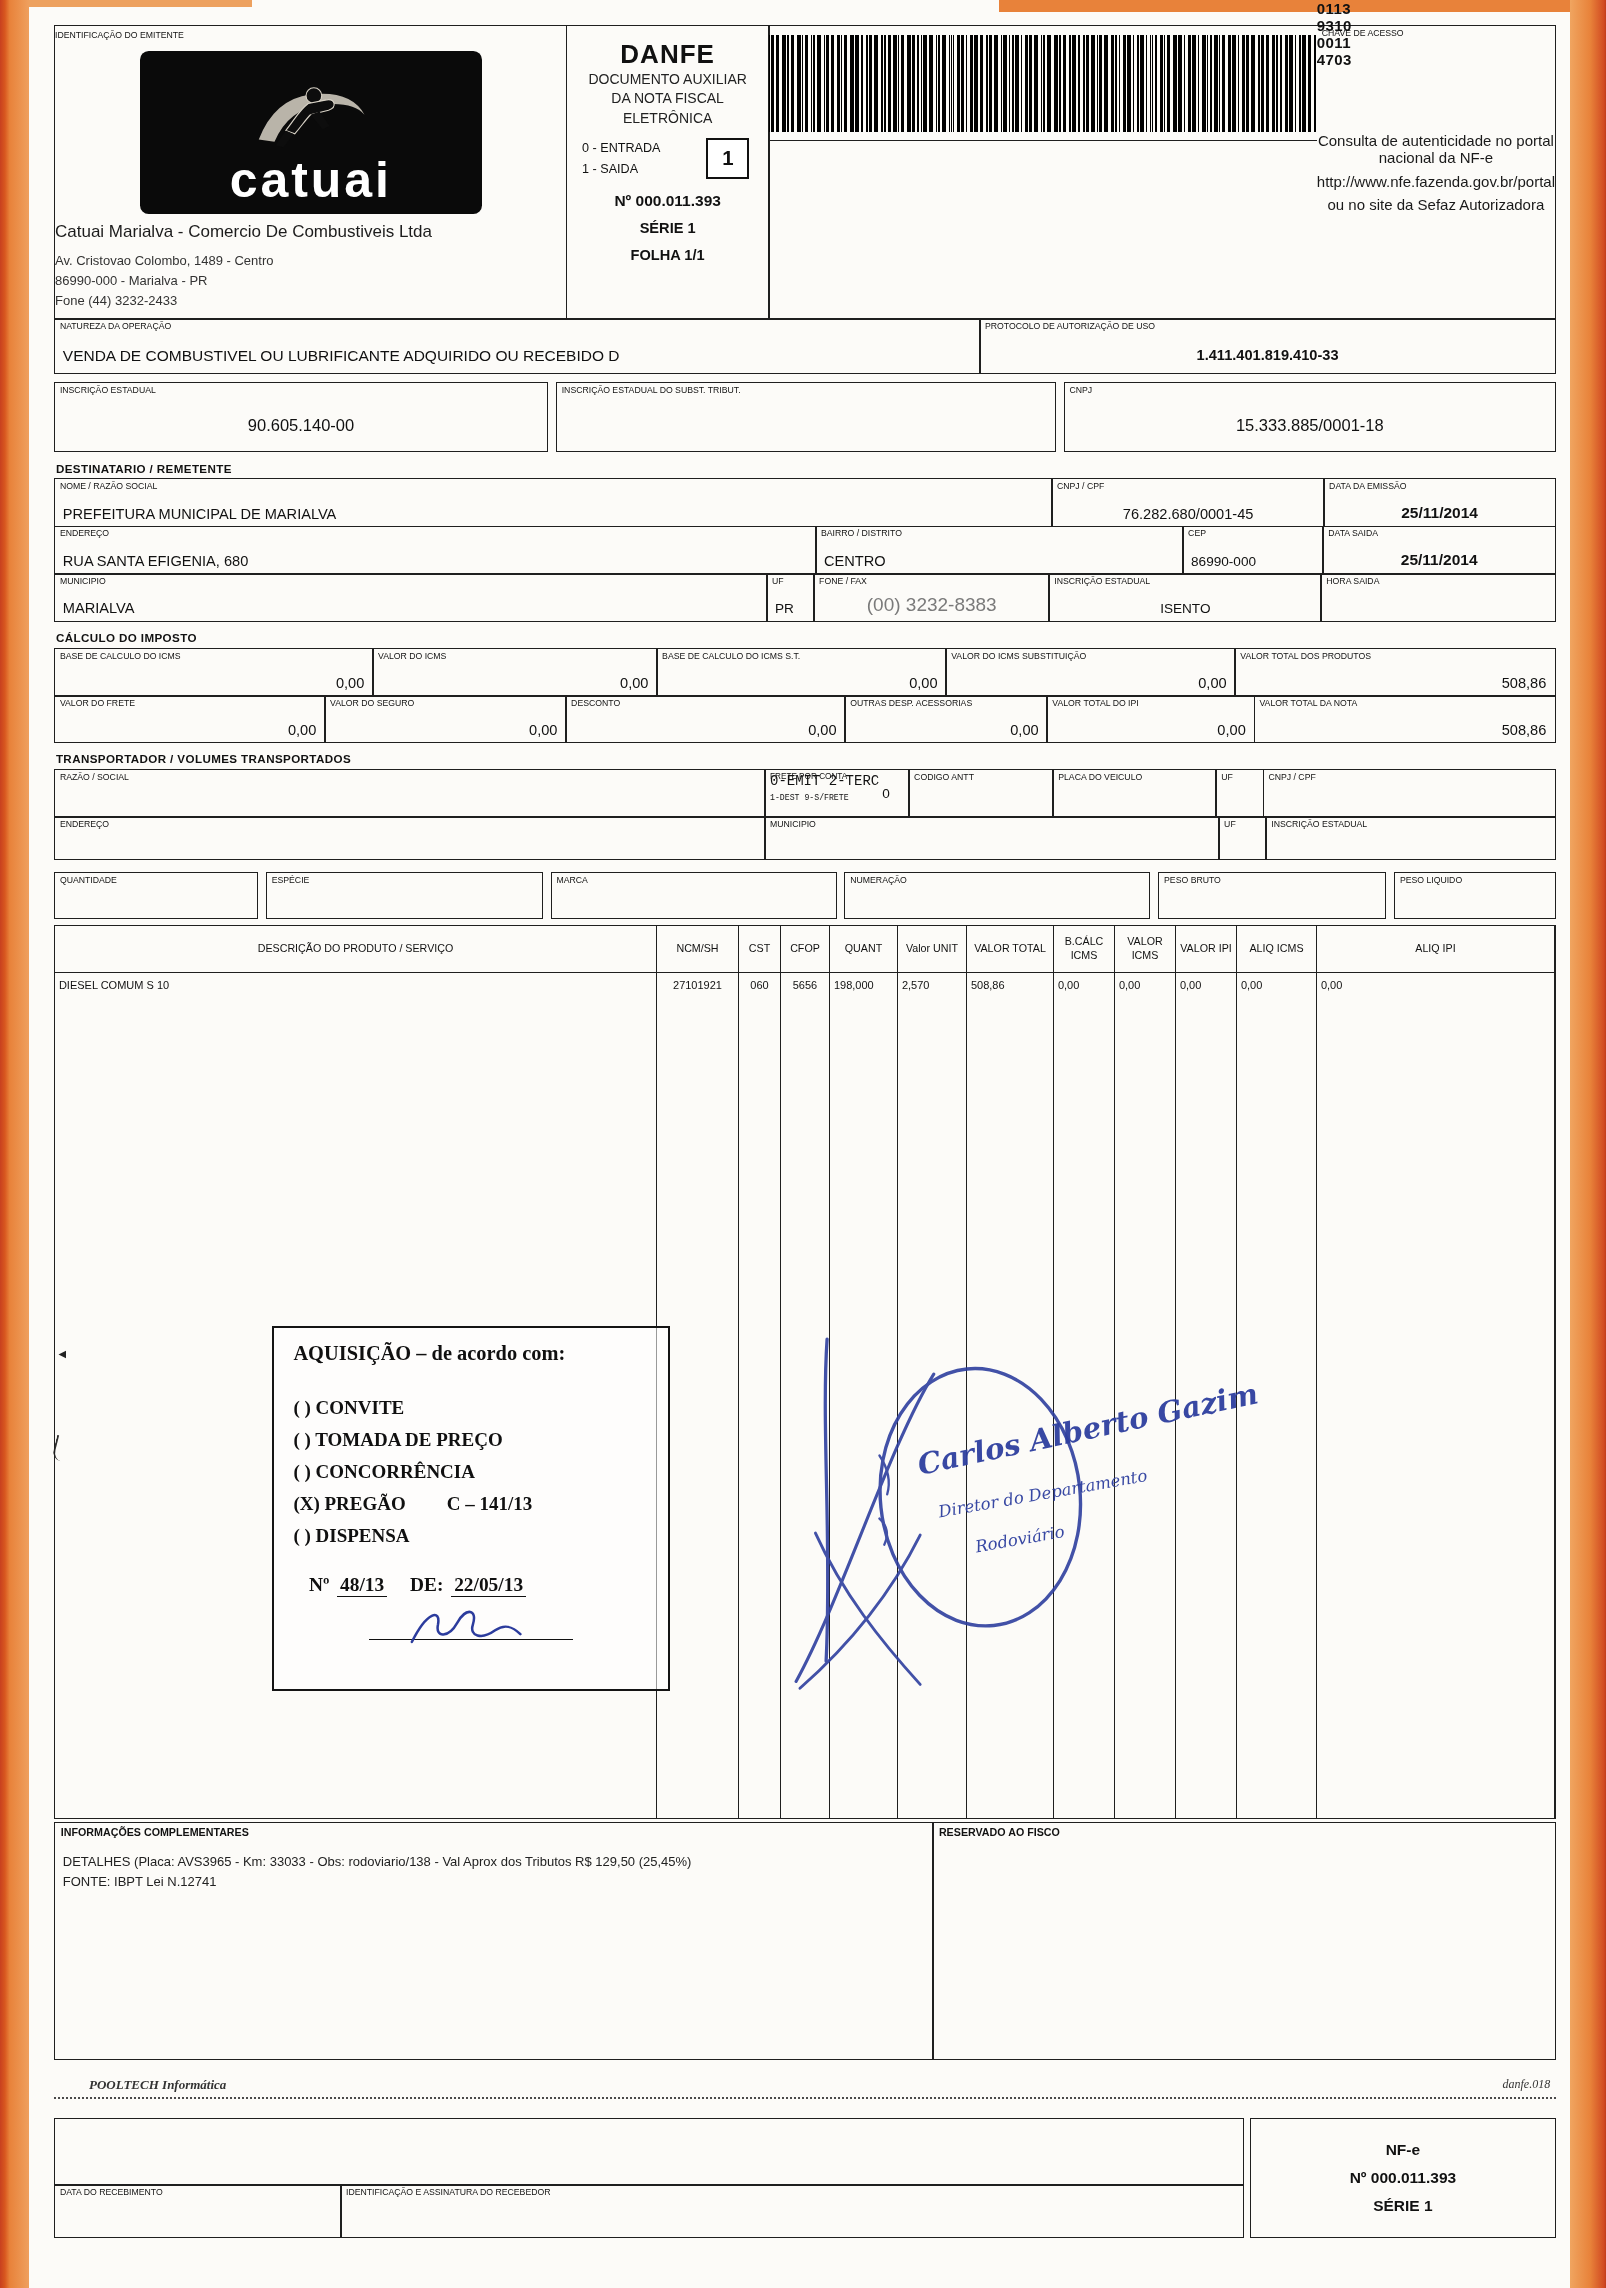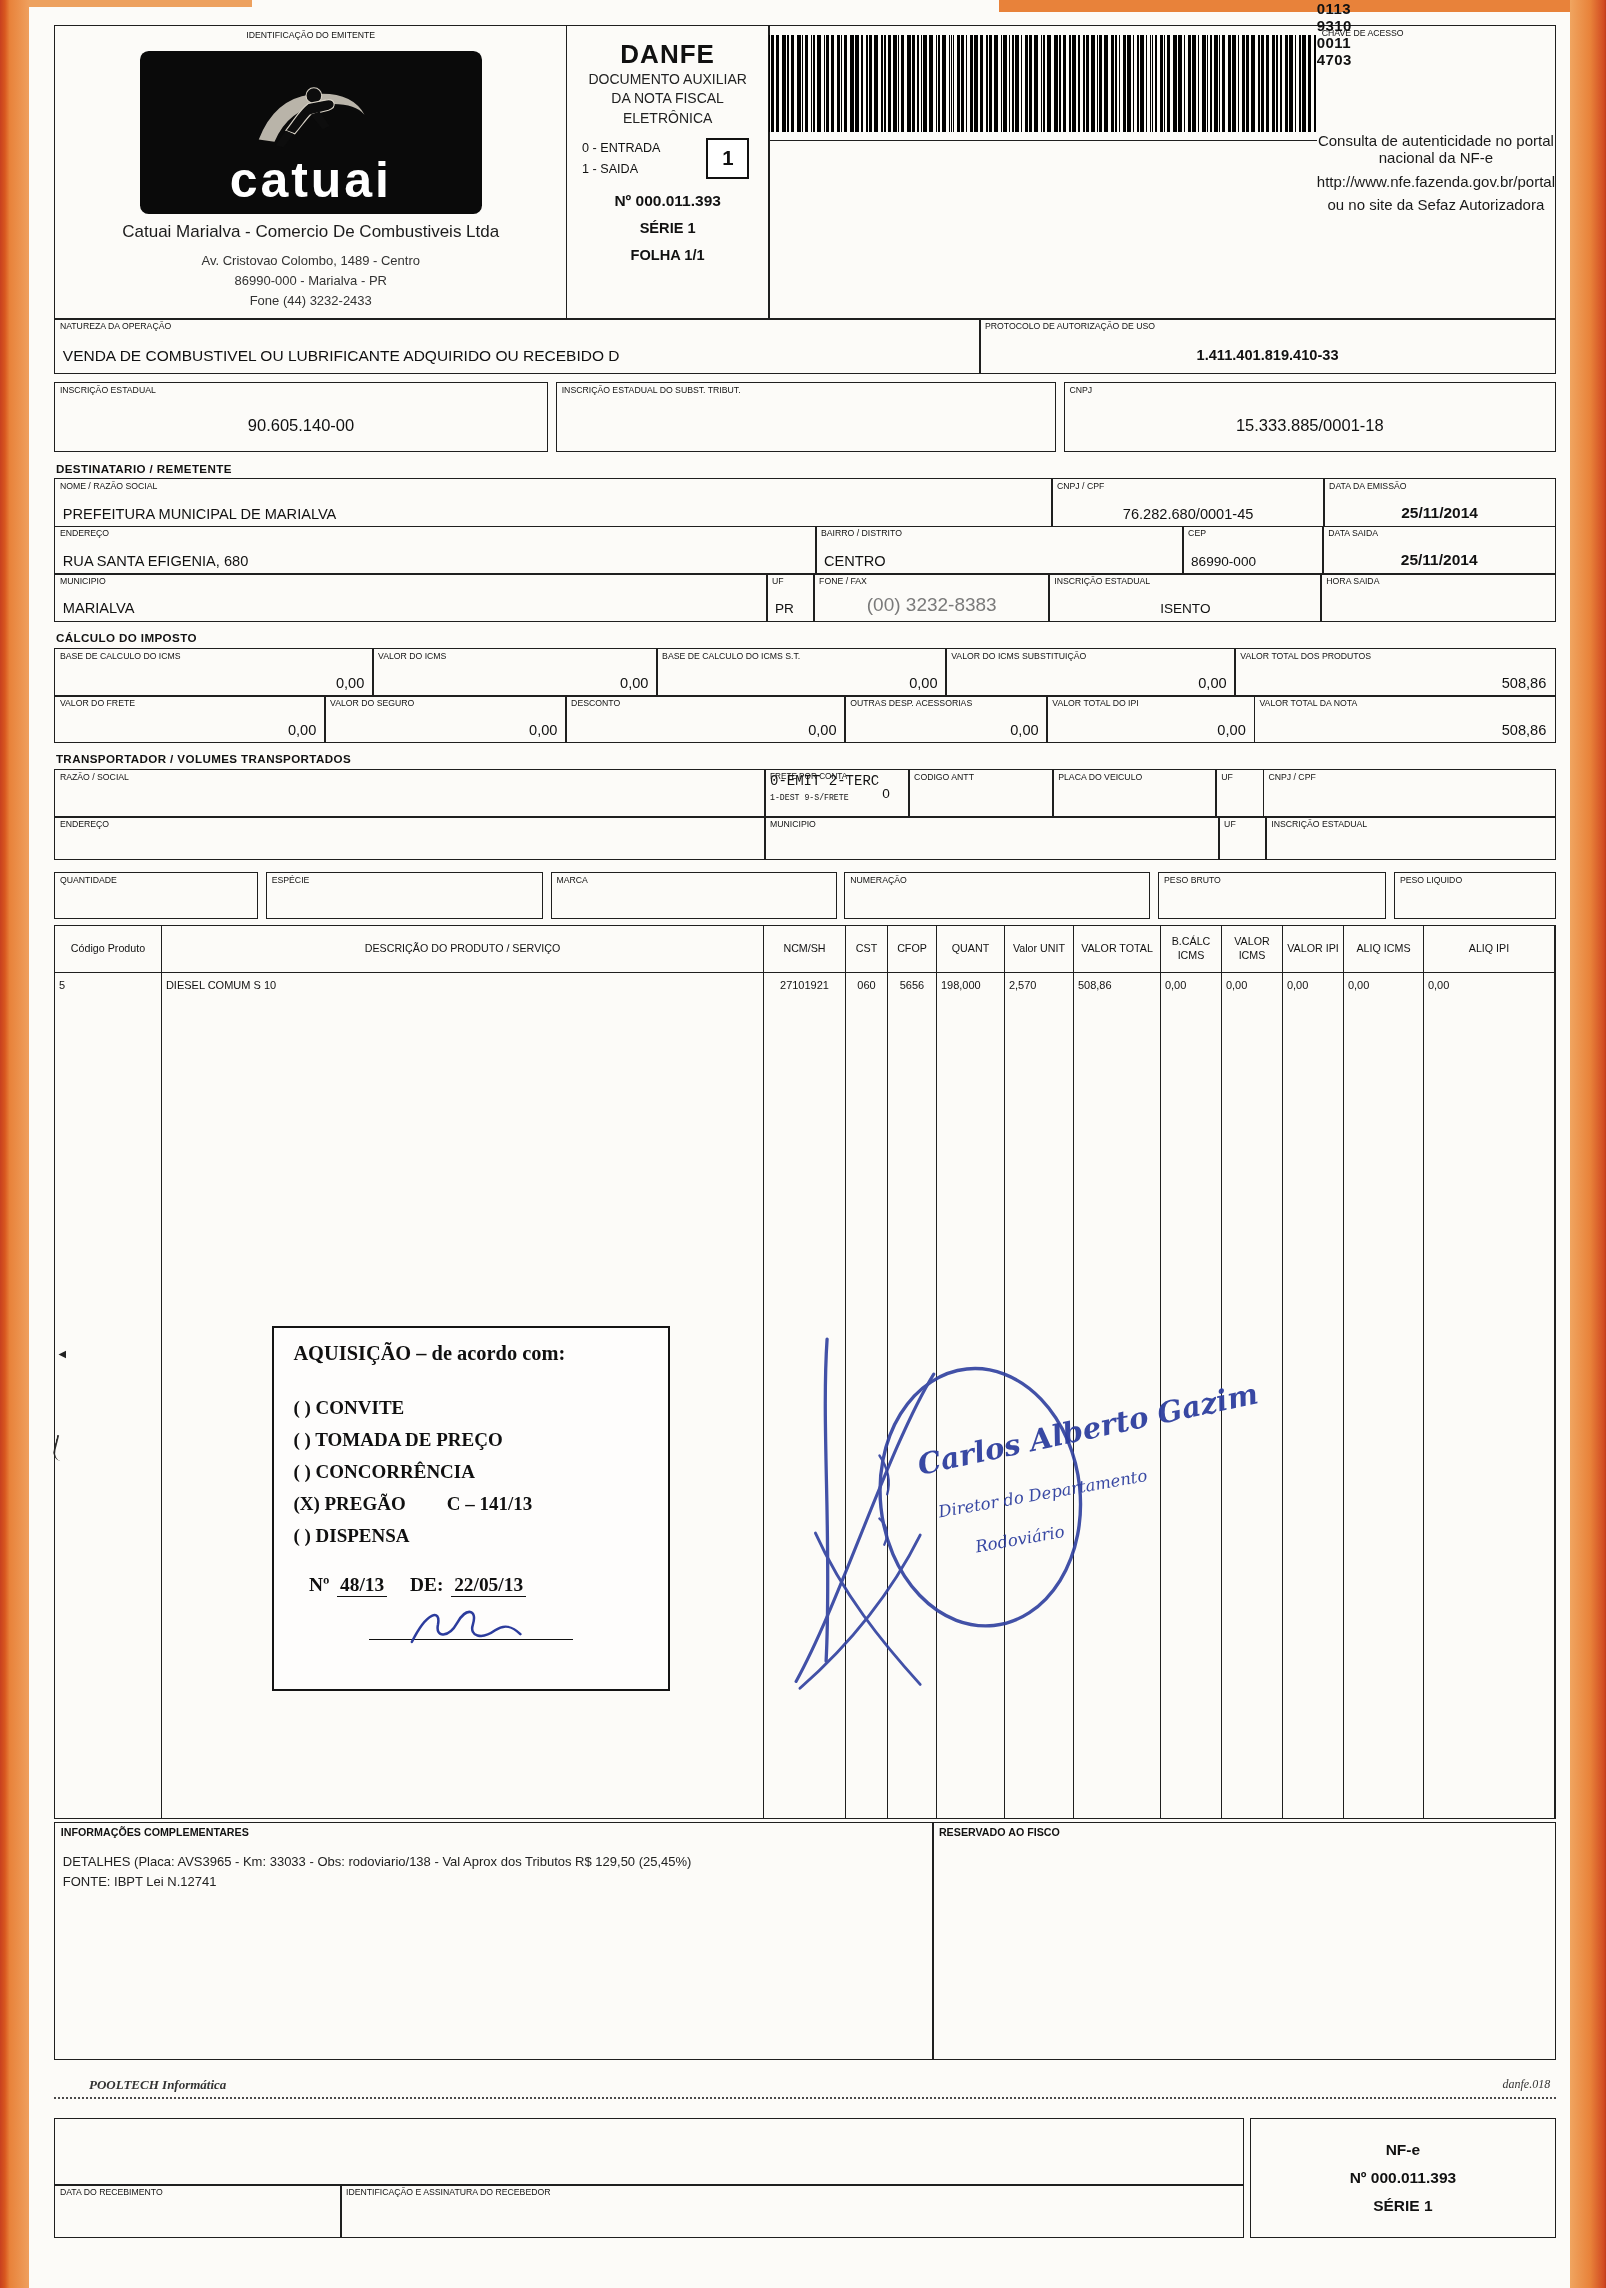--- a/index.html
+++ b/index.html
@@ -24,21 +24,21 @@
   .lbl.big{font-size:10.7px;font-weight:bold;top:3.9px;left:5.8px;}
   .fval{position:absolute;left:7.8px;bottom:4.9px;font-size:14.6px;white-space:nowrap;}
   .fval.ctr{left:0;right:0;text-align:center;}
   .fval.money{left:auto;right:8.7px;}
   .b{font-weight:700;}
   .dim{color:#7a7a7a;}
   .sec{font-weight:bold;font-size:11.6px;letter-spacing:0.4px;margin:9.7px 0 3.9px 1.9px;}
 
   
   .hdr > .c{height:295px;}
-  .emit{width:665px;text-align:center;}
+  .emit{width:665px;}
   .emit-lbl{margin-top:3.9px;font-size:8.7px;}
   .logo{width:342px;height:163px;background:#0a0a0a;border-radius:8.7px;margin:11.6px auto 7.8px;
         display:flex;flex-direction:column;align-items:center;justify-content:flex-end;padding-bottom:9.7px;}
   .logo-fig{width:175px;height:72px;margin-bottom:1.9px;}
   .logo-text{color:#fff;font-size:50px;font-weight:bold;letter-spacing:2.9px;line-height:1;}
   .emit-name{font-size:17px;margin-top:7.8px;color:#1c1c1c;}
   .emit-addr{font-size:13px;line-height:1.55;color:#333;}
   .emit-addr.first{margin-top:8.7px;}
 
   .danfe{width:264px;text-align:center;padding-top:12.6px;}
@@ -482,24 +482,20 @@
       </div>
       <div class="c" style="width:228px;height:47px">
         <div class="lbl">PESO BRUTO</div>
       </div>
       <div class="c" style="flex:1;height:47px">
         <div class="lbl">PESO LIQUIDO</div>
       </div>
     </div>
 
     <div class="c items" style="margin-top:5.8px">
-      <div class="col" style="width:107px">
-        <div class="th">Código Produto</div>
-        <div class="td l">5</div>
-      </div>
       <div class="col" style="width:602px">
         <div class="th">DESCRIÇÃO DO PRODUTO / SERVIÇO</div>
         <div class="td l">DIESEL COMUM S 10</div>
       </div>
       <div class="col" style="width:82px">
         <div class="th">NCM/SH</div>
         <div class="td ctr">27101921</div>
       </div>
       <div class="col" style="width:42px">
         <div class="th">CST</div>

